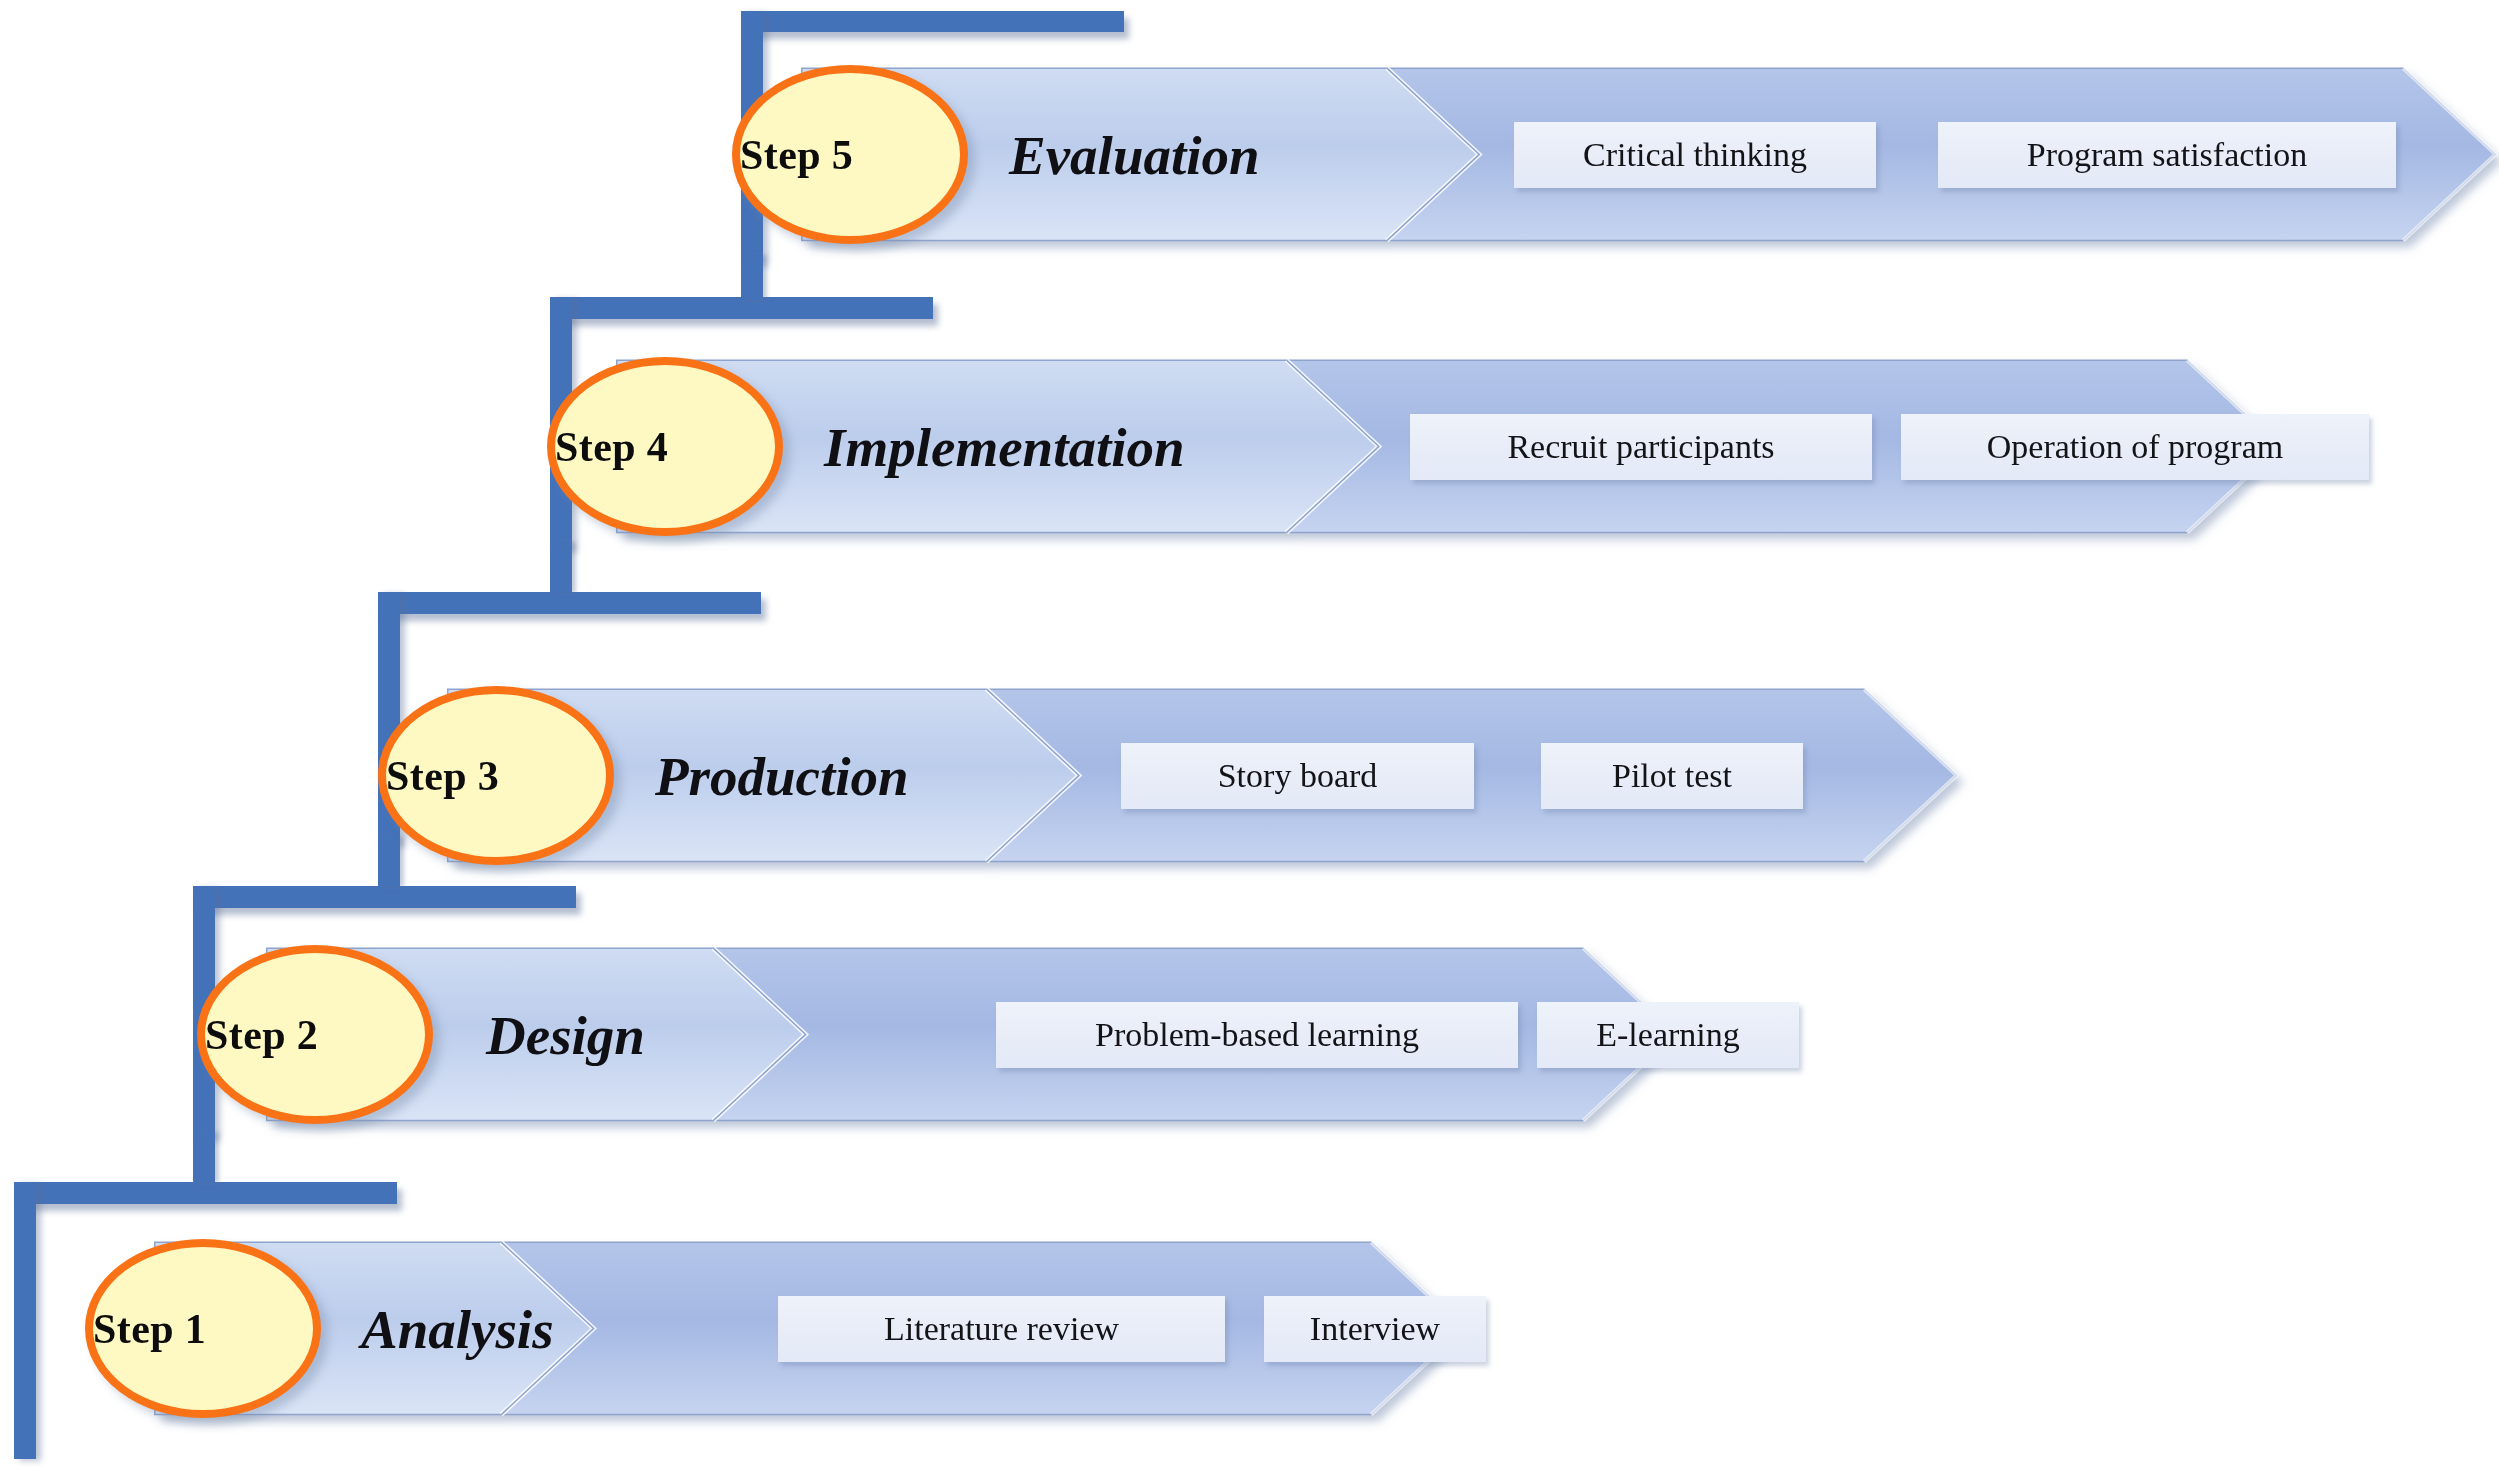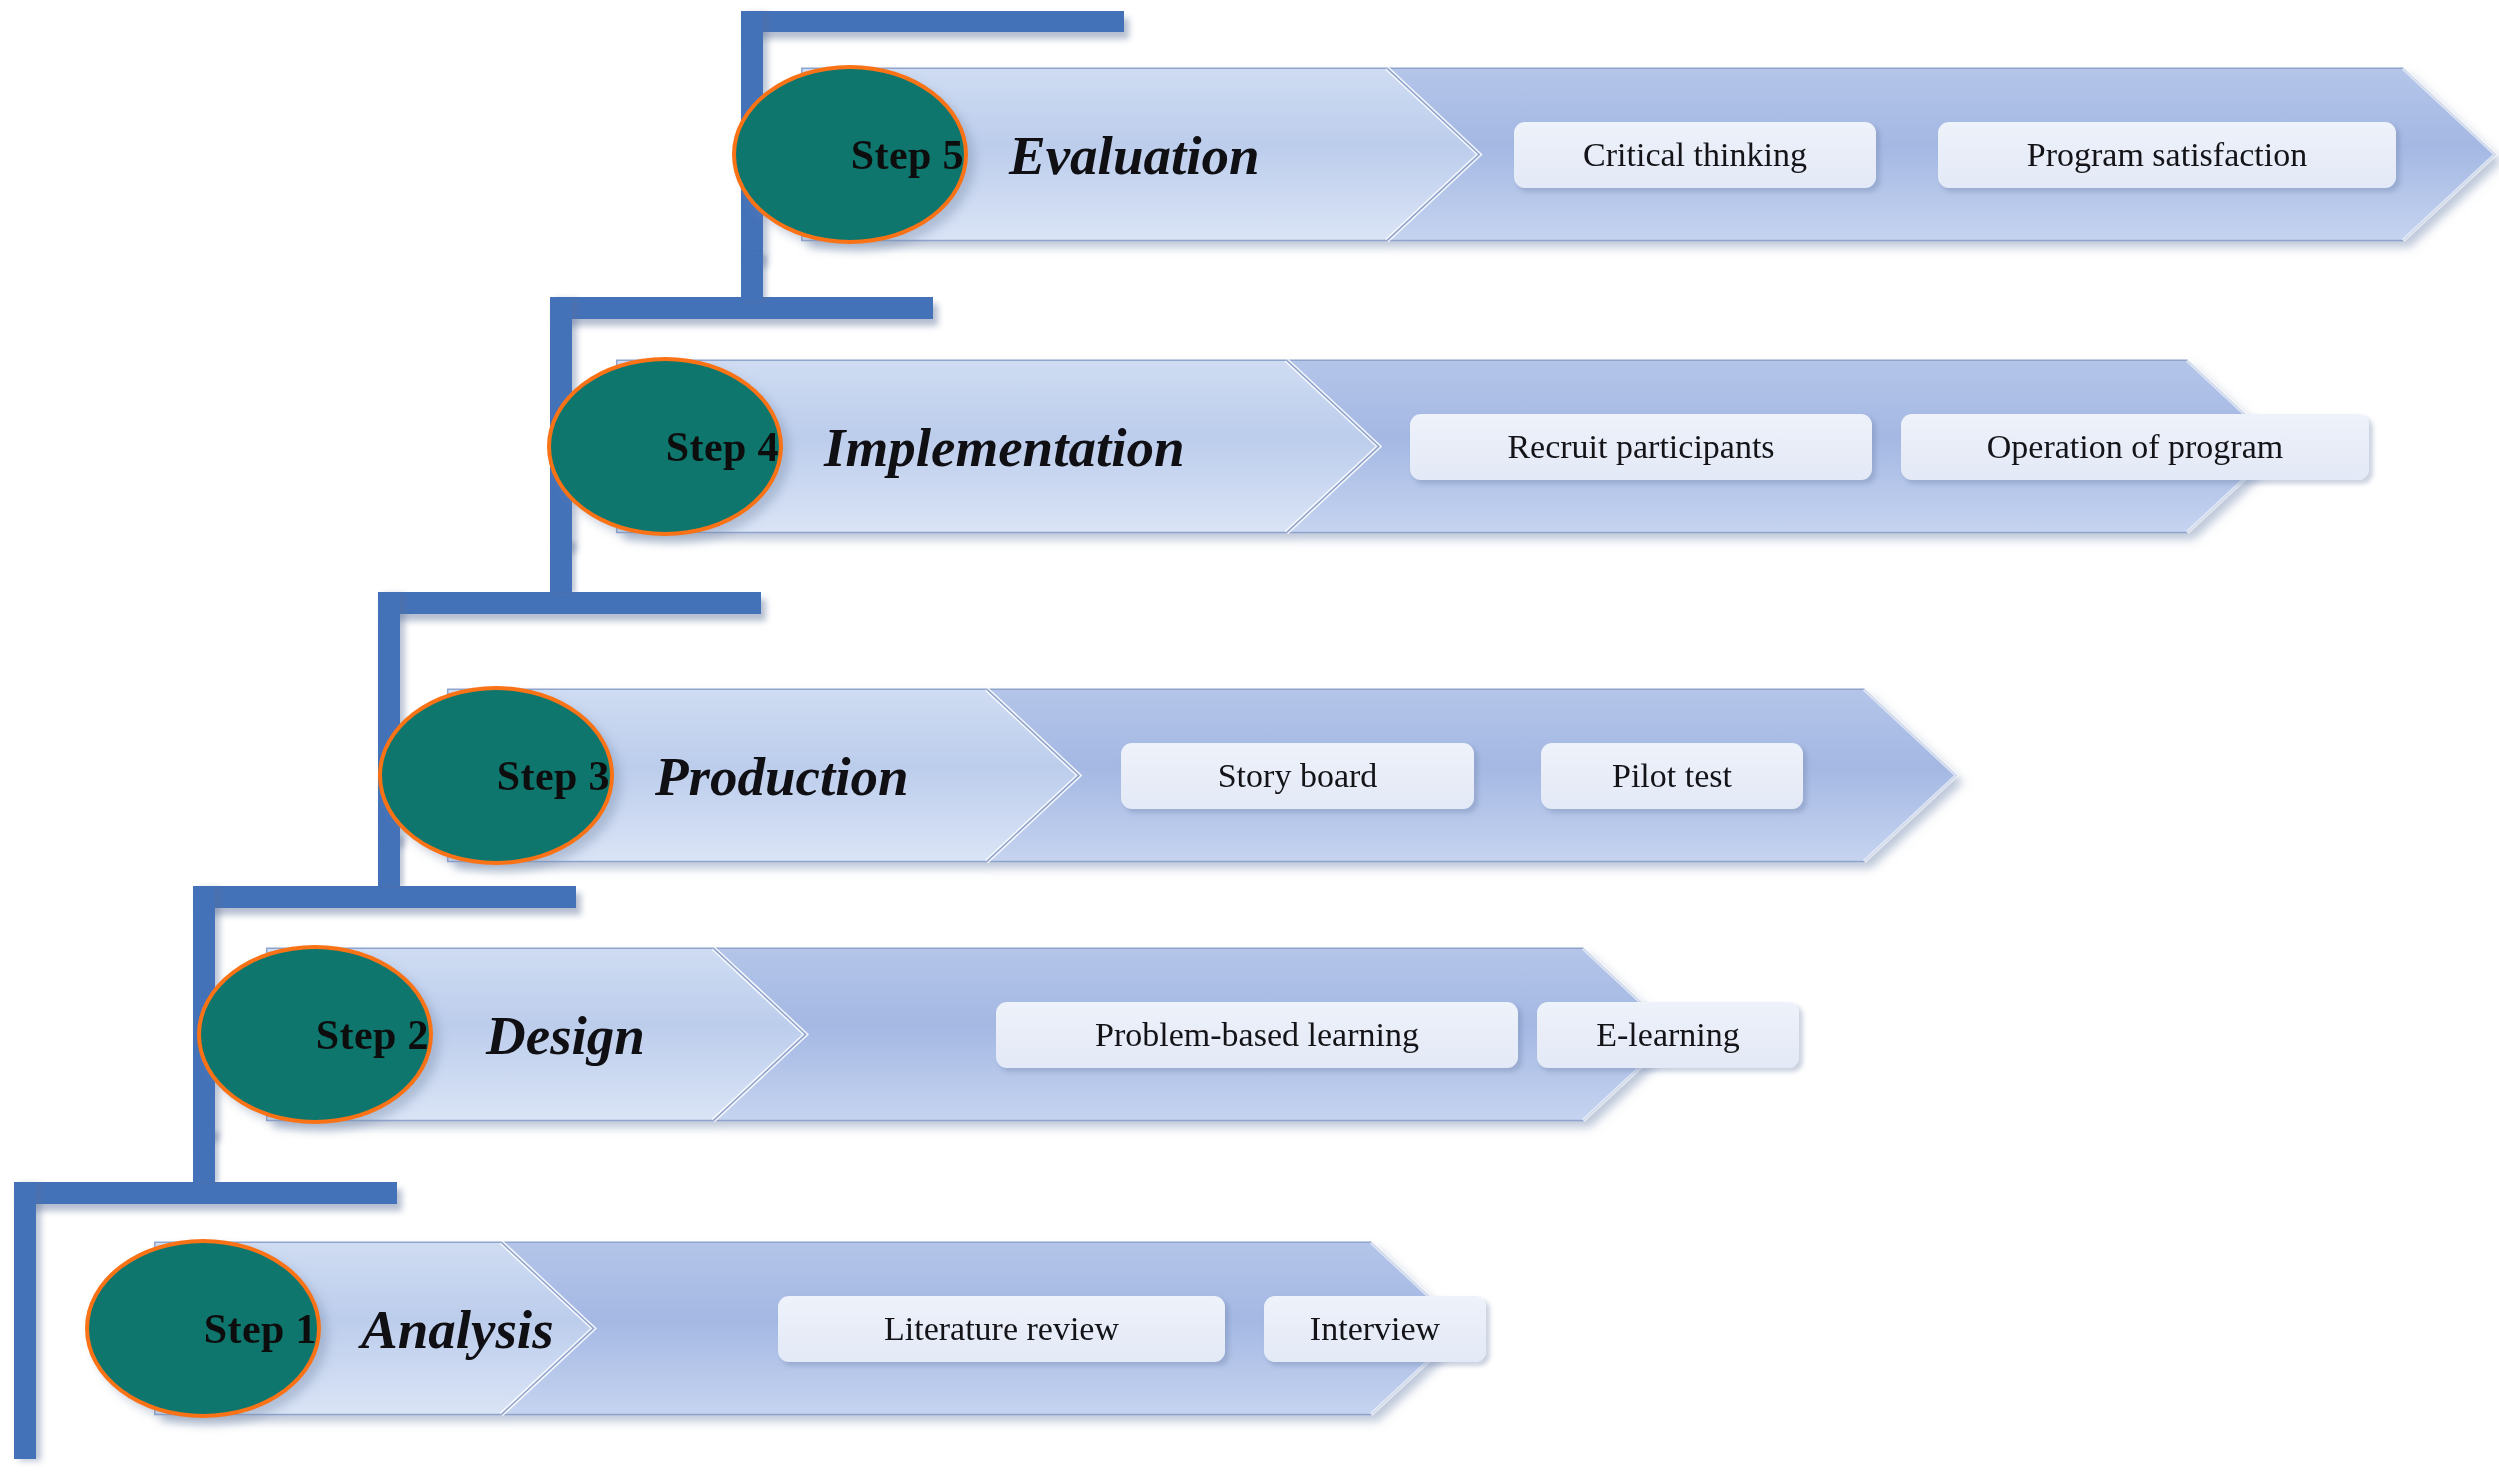--- a/index.html
+++ b/index.html
@@ -62,26 +62,26 @@
     top: 0;
     overflow: visible;
   }
 
   
   .step-ellipse {
     position: absolute;
     width: 236px;
     height: 179px;
     border-radius: 50%;
-    background: #0f766e;
-    border: 4px solid #f97316;
+    background: #fef9c3;
+    border: 8px solid #f97316;
     box-sizing: border-box;
     display: flex;
     align-items: center;
-    justify-content: flex-end;
+    justify-content: flex-start;
     box-shadow: 7px 7px 9.2px rgba(120,140,170,0.40);
     z-index: 6;
   }
   .step-ellipse .step-label {
     font-family: "Liberation Serif", "DejaVu Serif", serif;
     font-weight: bold;
     font-size: 42px;
     color: #0d0d0d;
     letter-spacing: 0.4px;
     white-space: nowrap;
@@ -108,21 +108,21 @@
     z-index: 5;
     top: 50%;
     transform: translateY(-50%);
     height: 66px;
     display: flex;
     align-items: center;
     justify-content: center;
     padding: 0 25px;
     box-sizing: border-box;
     background: linear-gradient(180deg, #eef2fa 0%, #e8edf8 48%, #e3e9f6 100%);
-    border-radius: 11px;
+    border-radius: 0;
     box-shadow: 3.1px 3.9px 4.6px rgba(110,130,165,0.35);
     font-family: "Liberation Serif", "DejaVu Serif", serif;
     font-size: 34px;
     color: #131318;
     white-space: nowrap;
   }
 </style>
 </head>
 <body>
 

